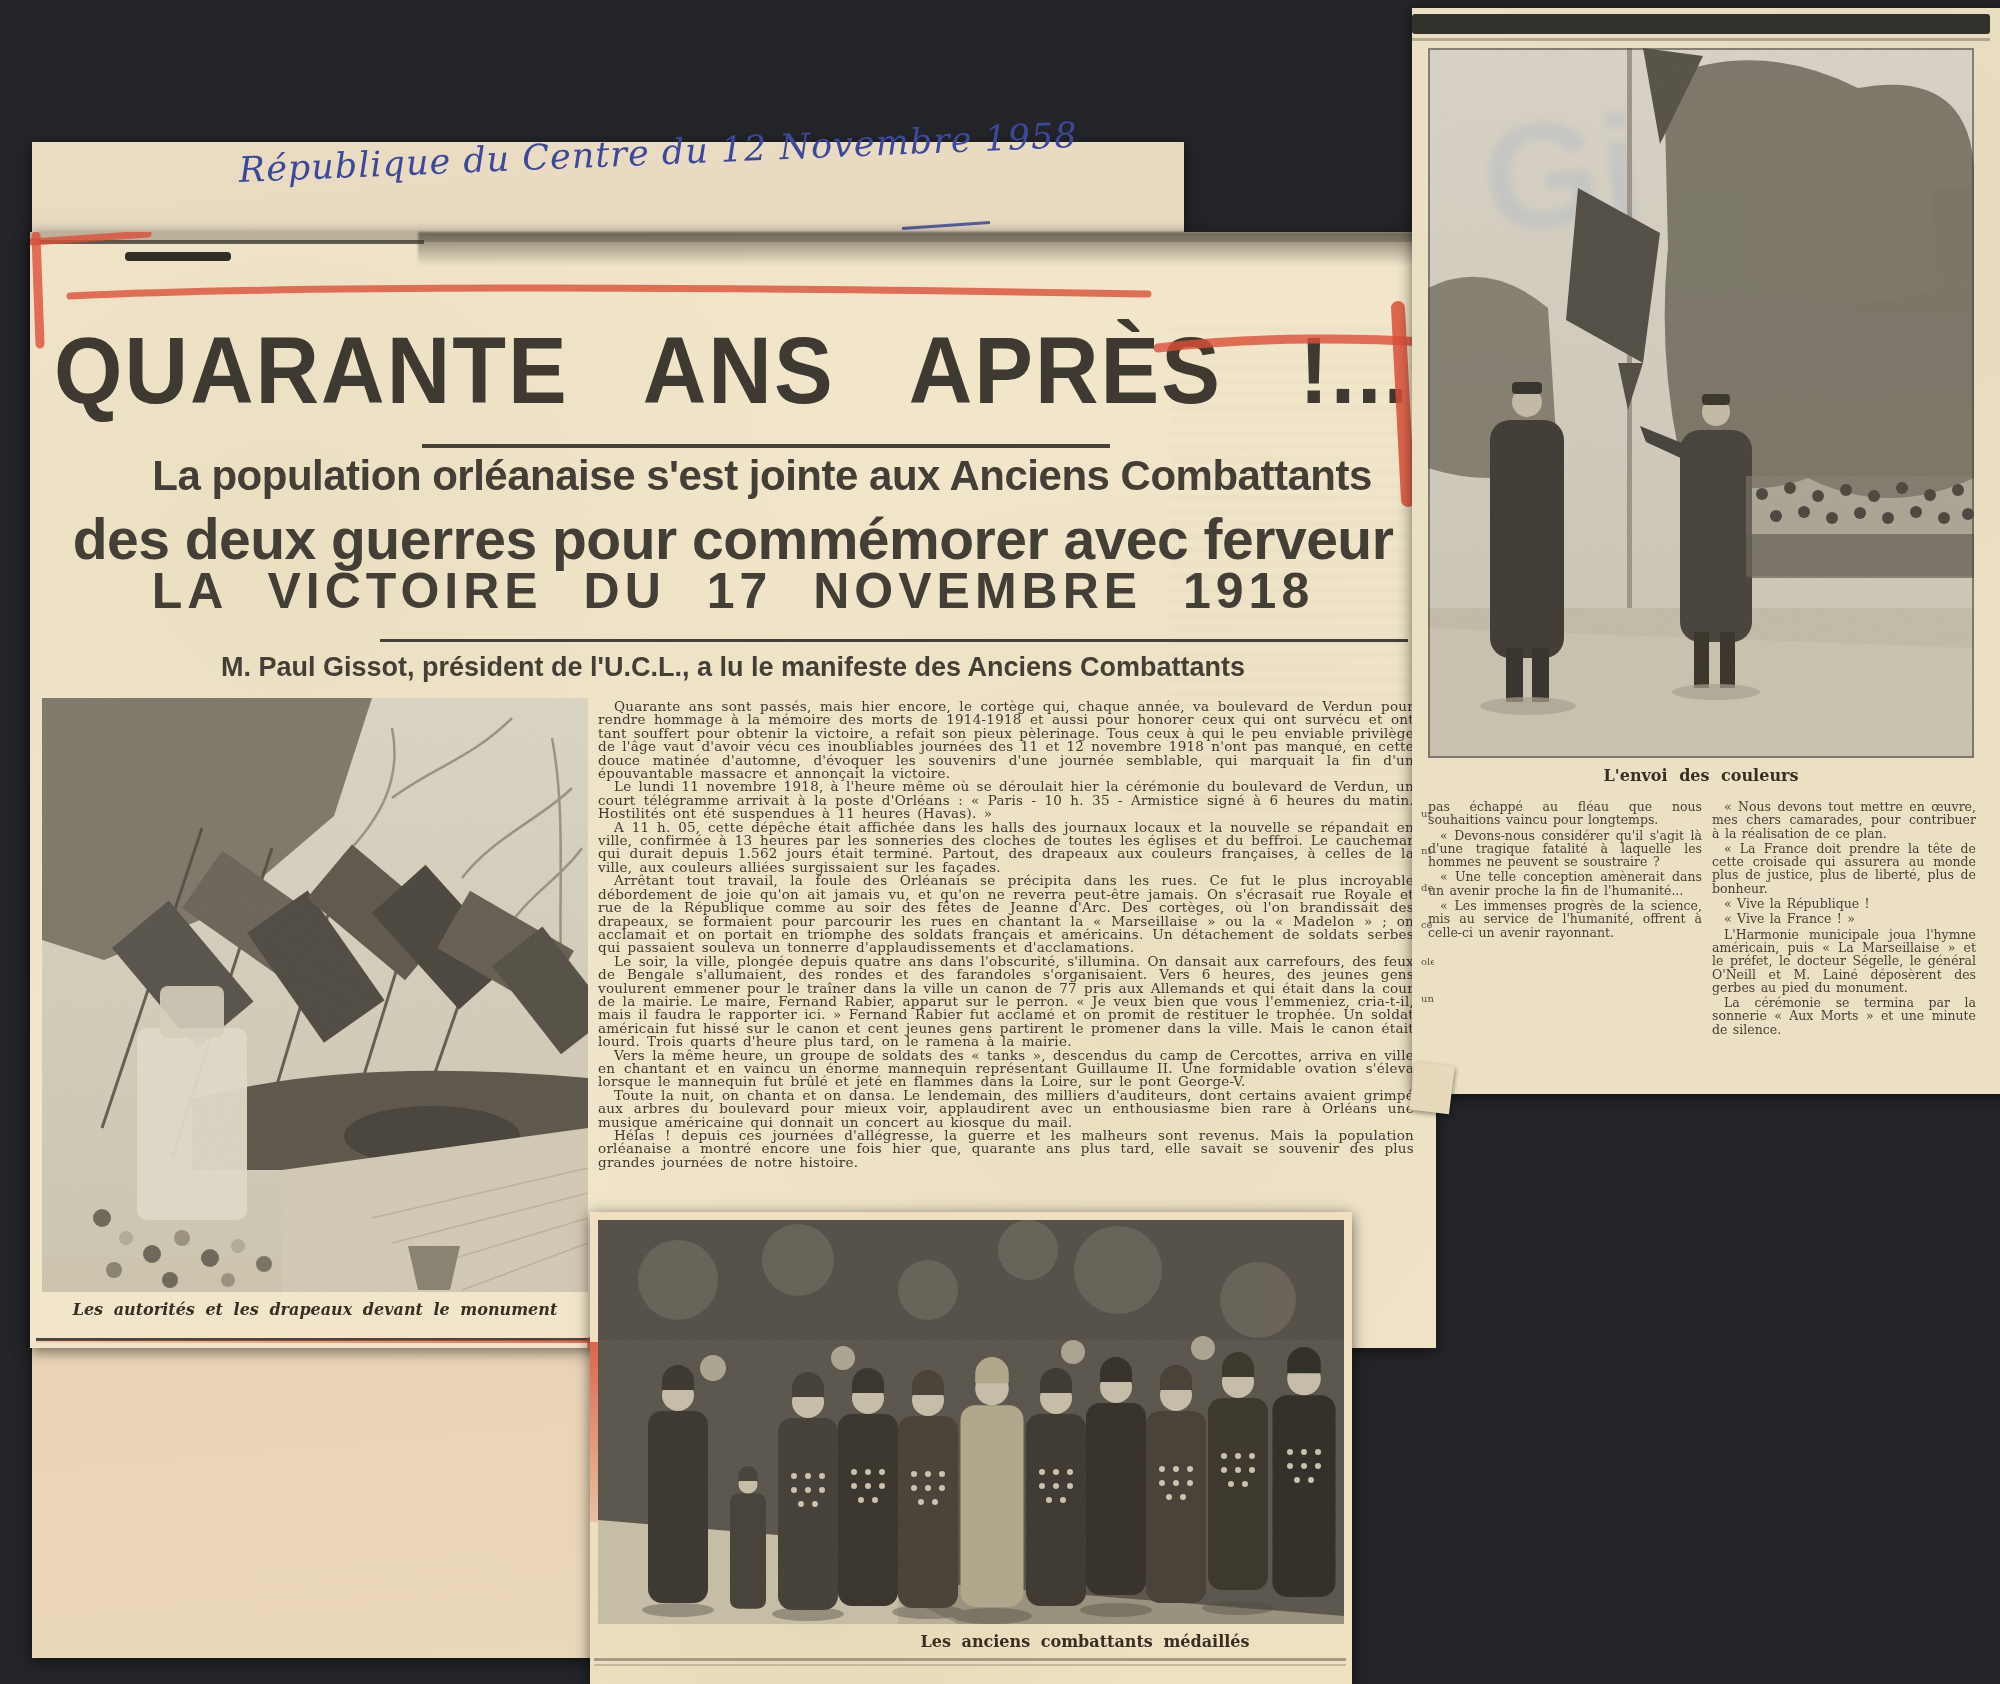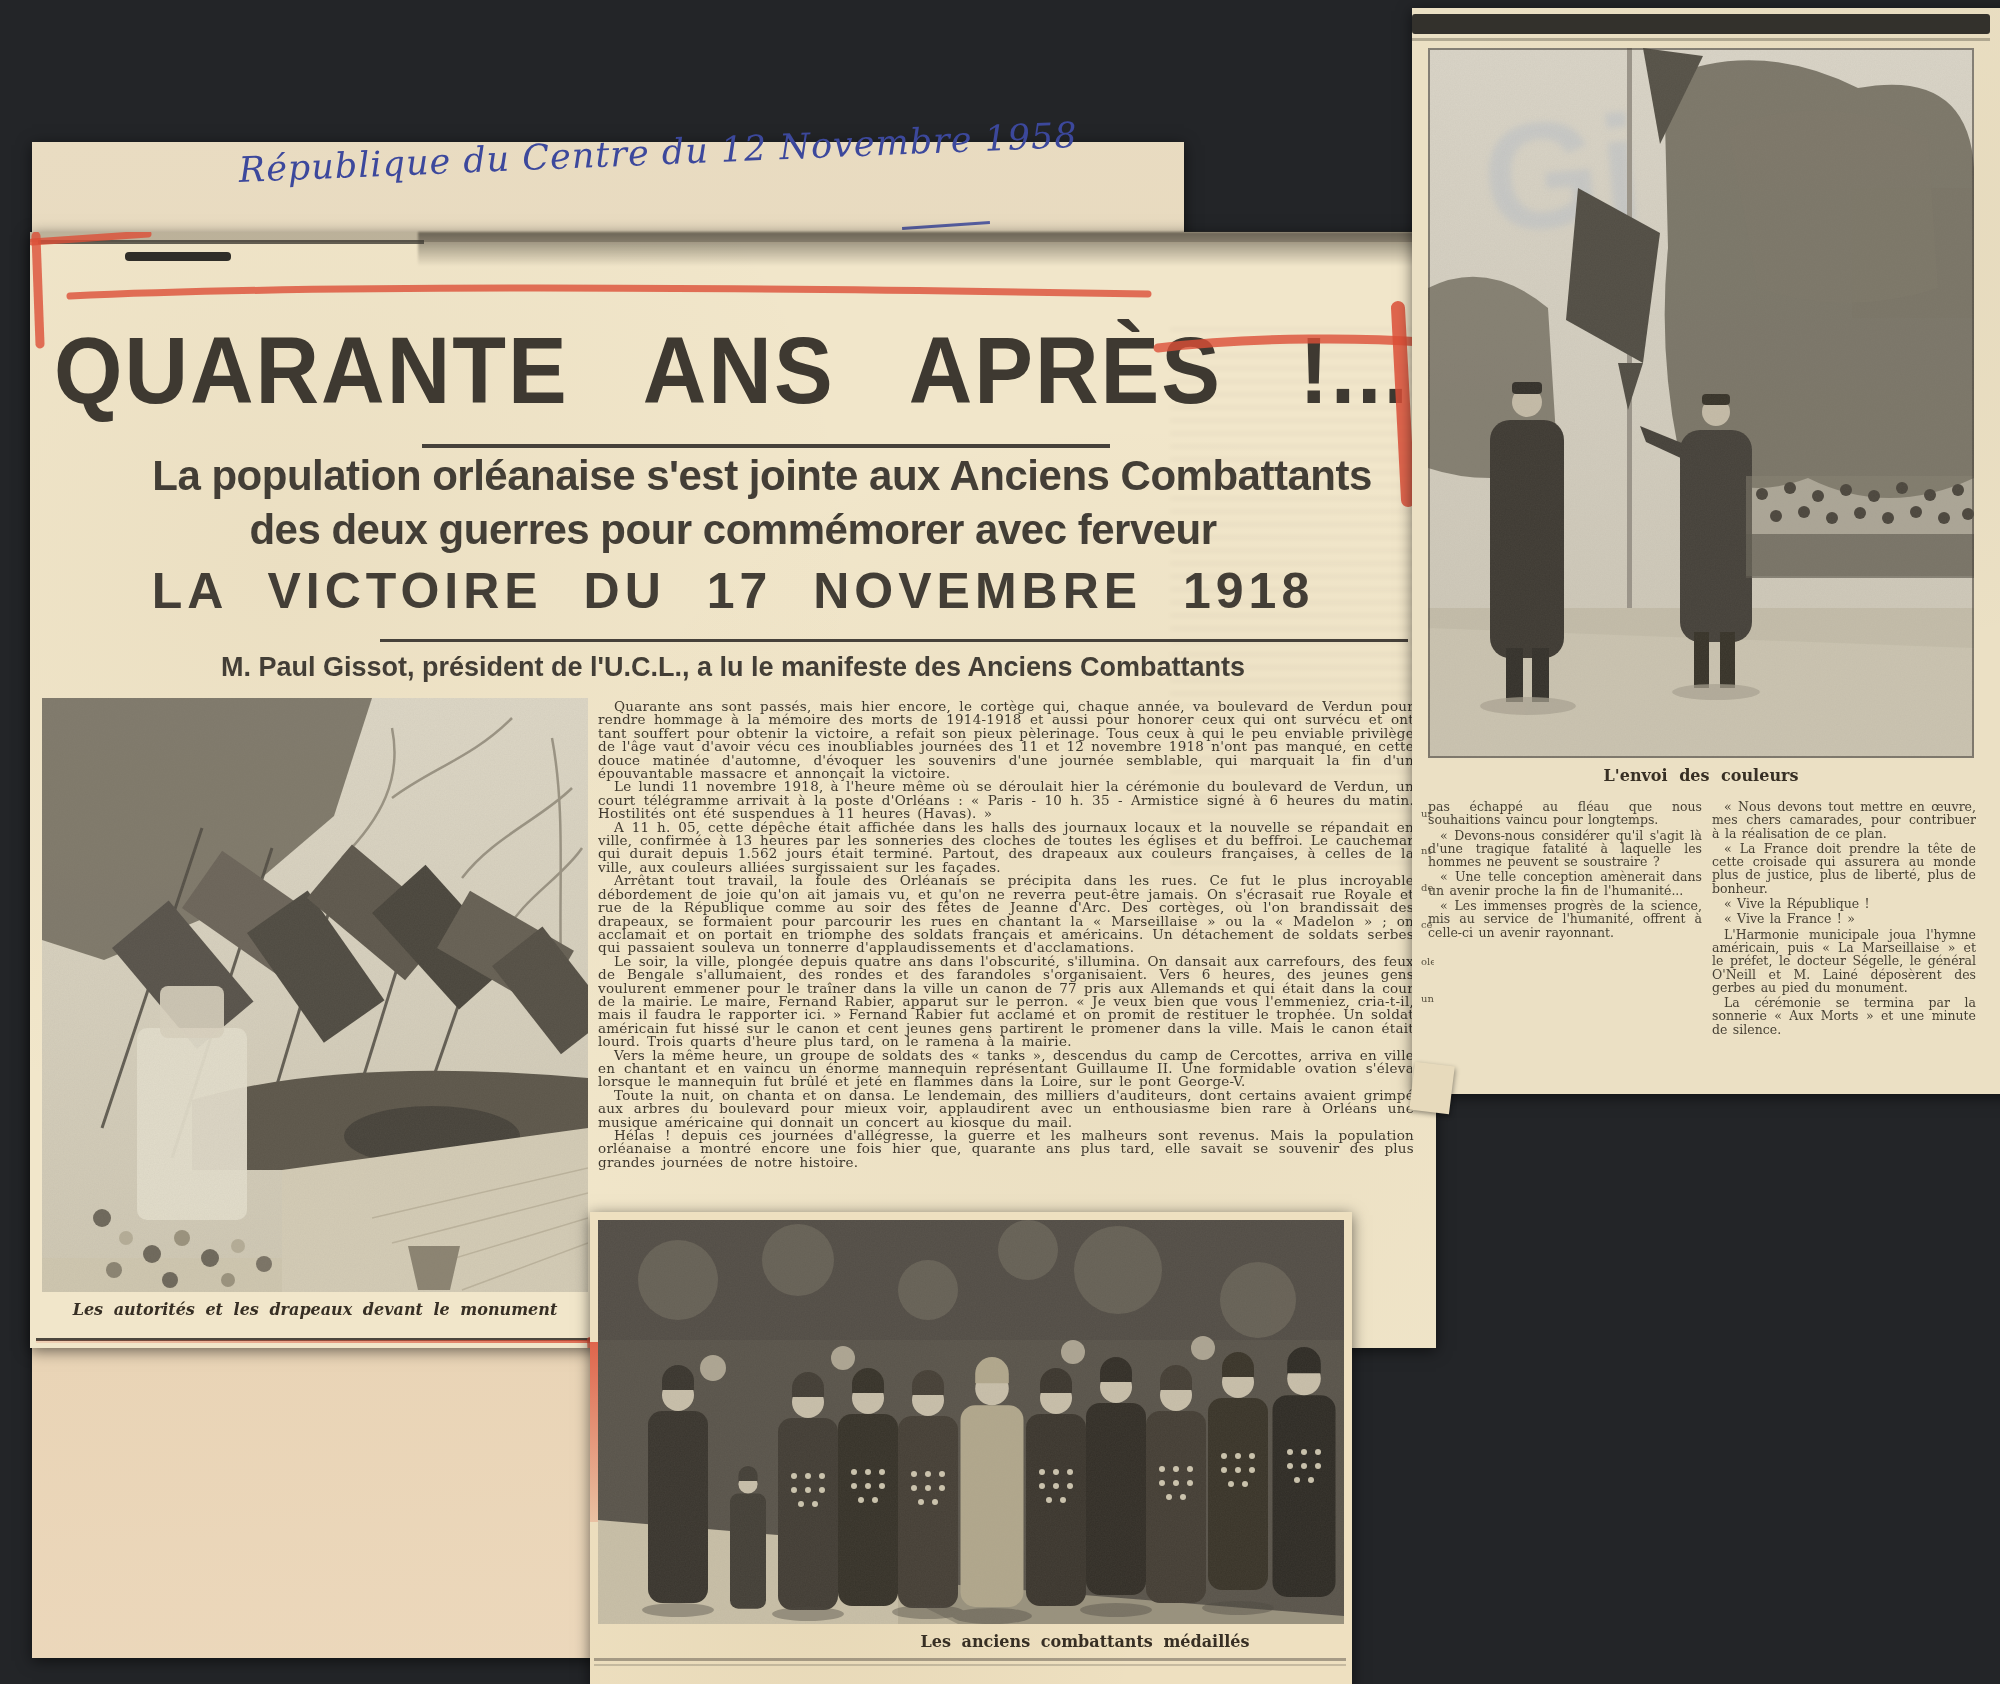--- a/index.html
+++ b/index.html
@@ -39,21 +39,21 @@
   .headline{
     position:absolute;left:24px;top:84px;width:1356px;height:116px;
     font-family:"Liberation Sans",sans-serif;font-weight:700;font-size:88px;
     color:#3e3931;letter-spacing:2px;
     text-align:justify;text-align-last:justify;transform:scaleY(1.08);transform-origin:top;
   }
   .rule1{position:absolute;left:392px;top:212px;width:688px;height:4px;background:#46413a;}
   .sub{position:absolute;left:0;width:1406px;text-align:center;
     font-family:"Liberation Sans",sans-serif;font-weight:700;color:#433e36;}
   .sub1{top:220px;font-size:42px;letter-spacing:-.5px;padding-left:29px;}
-  .sub2{top:274px;font-size:42px;letter-spacing:-.5px;}
+  .sub2{top:274px;font-size:57px;letter-spacing:-.5px;}
   .sub3{top:330px;font-size:50px;letter-spacing:5px;word-spacing:22px;}
   .rule2{position:absolute;left:350px;top:407px;width:1028px;height:3px;background:#46413a;}
   .byline{position:absolute;left:0;top:420px;width:1406px;text-align:center;
     font-family:"Liberation Sans",sans-serif;font-weight:700;font-size:27px;color:#433e36;}
   .ghostcol{position:absolute;left:1140px;top:96px;width:252px;height:540px;opacity:.45;
     background:repeating-linear-gradient(180deg,rgba(95,88,70,.12) 0 3px,transparent 3px 13px);
     filter:blur(2px);}
   .article{
     position:absolute;left:568px;top:468px;width:816px;height:530px;overflow:hidden;
     font-size:13.5px;line-height:13.4px;letter-spacing:.25px;word-spacing:2.5px;

